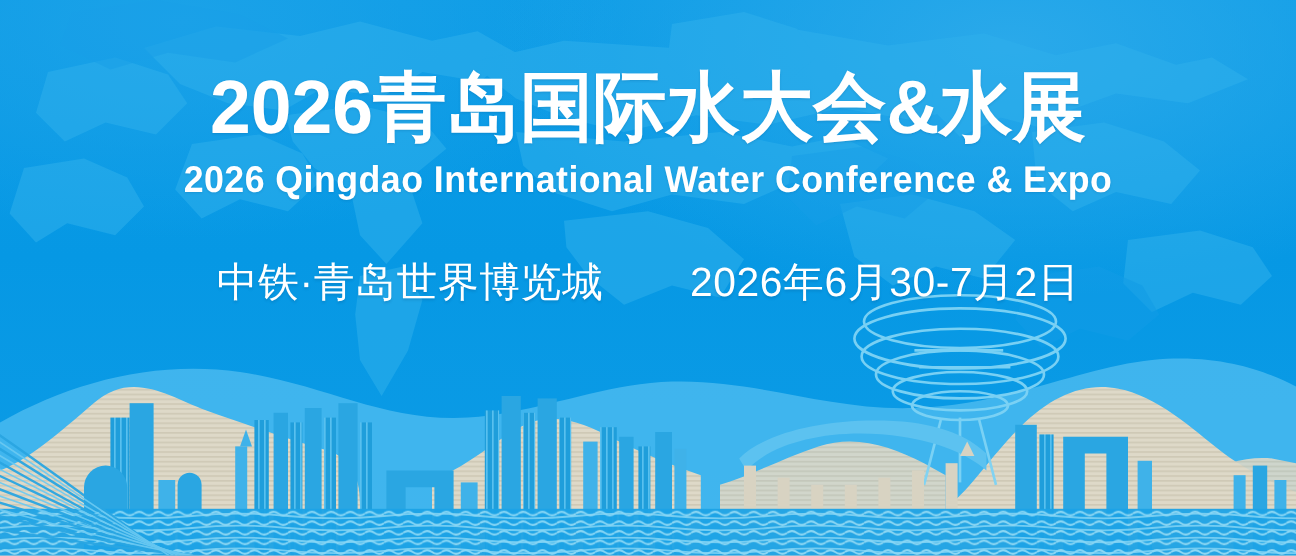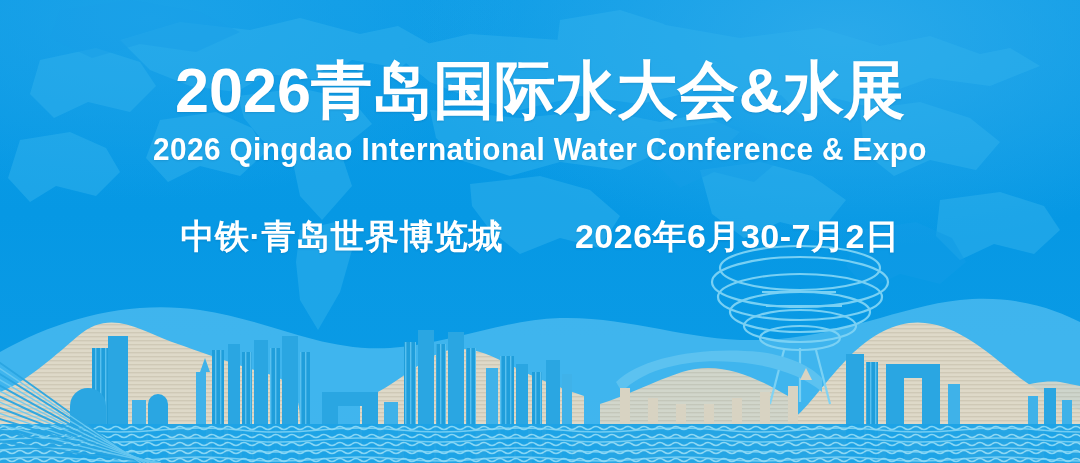--- a/index.html
+++ b/index.html
@@ -63,21 +63,21 @@
     display:flex;
     justify-content:center;
     align-items:baseline;
     gap:72px;
     white-space:nowrap;
   }
   .venue,.date{
     color:#ffffff;
     font-size:34px;
     line-height:44px;
-    font-weight:bold;
+    font-weight:normal;
     letter-spacing:.5px;
     text-shadow:0 1px 2px rgba(0,60,110,.18);
     text-align:center;
   }
   .date{font-size:34px;}
 </style>
 </head>
 <body>
 
 <div class="banner">

